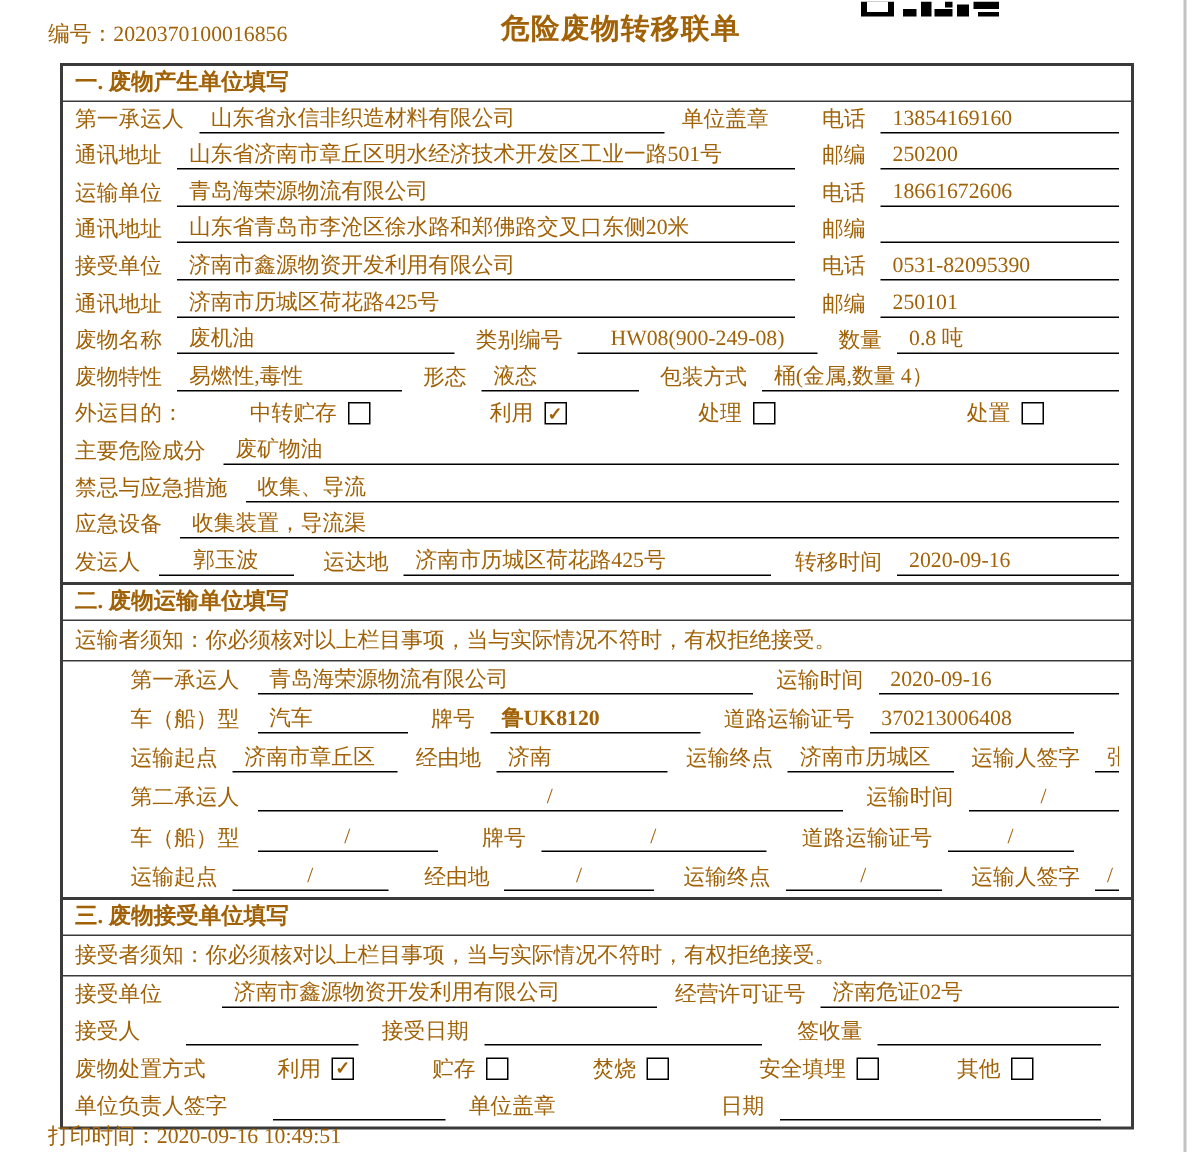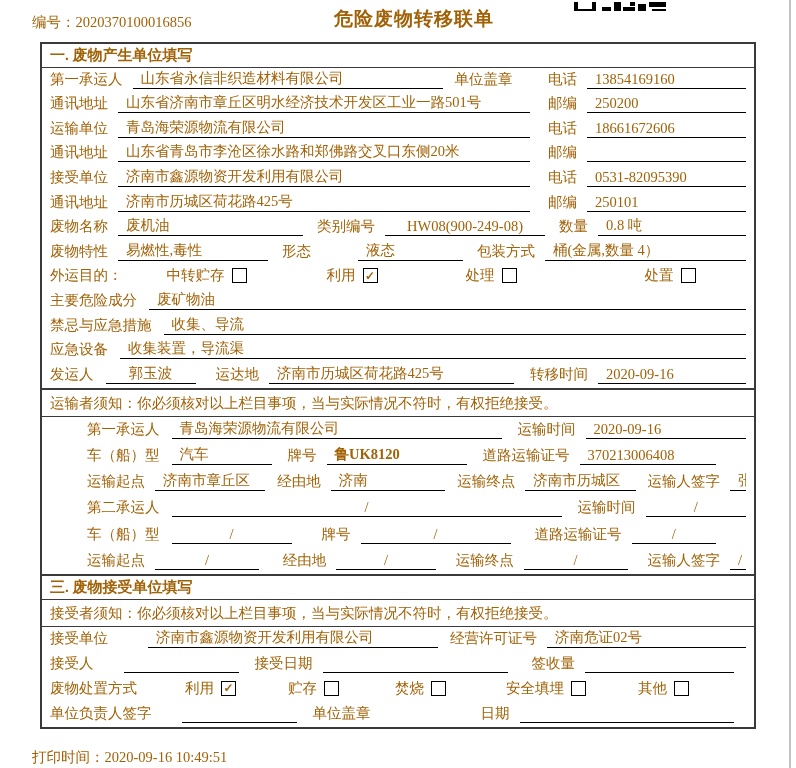--- a/index.html
+++ b/index.html
@@ -21,21 +21,21 @@
   .s2 .row{height:26.2px;padding-left:45px;}
   .s3 .row{height:25px;}
   .l{flex:0 0 498px;display:flex;align-items:flex-end;}
   .r{flex:1;display:flex;align-items:flex-end;}
   .lb{white-space:nowrap;}
   .fd{border-bottom:1.5px solid #000;min-height:18px;box-sizing:border-box;padding:0 8px;white-space:nowrap;overflow:hidden;}
   .gw{flex:1;}
   .c{text-align:center;}.ml12{margin-left:12px;}.ml14{margin-left:14px;}.ml16{margin-left:16px;}
   .ml20{margin-left:20px;}.ml24{margin-left:24px;}.ml30{margin-left:30px;}.ml40{margin-left:44px;}
   .mr10{margin-right:10px;}.mr12{margin-right:12px;}.mr18{margin-right:18px;}.mr30{margin-right:30px;}
-  .w90{width:90px;}.w100{width:100px;}.w105{width:105px;margin-left:37px;}.w110{width:110px;}.w115{width:115px;}
+  .w90{width:90px;}.w100{width:100px;}.w105{width:105px;}.w110{width:110px;}.w115{width:115px;}
   .w120{width:120px;}.w125{width:125px;}.w140{width:140px;font-weight:bold;}.w150{width:150px;}.w160{width:160px;}
   .w185{width:185px;}.w245{width:245px;}.w290{width:290px;}.w310{width:310px;}.w330{width:330px;}.w390{width:390px;}
   .cb{width:13px;height:13px;border:1.5px solid #000;display:inline-flex;align-items:center;justify-content:center;
       margin-left:7px;font-size:12px;font-weight:bold;line-height:1;position:relative;top:0px;box-sizing:content-box;}
   .opt{display:inline-flex;align-items:center;}
   .footer{position:absolute;left:32px;top:748px;white-space:nowrap;}
 </style>
 </head>
 <body>
 
@@ -187,20 +187,21 @@
         <span class="lb mr12">发运人</span>
           <span class="fd w90 c">郭玉波</span>
         <span class="lb ml20 mr10">运达地</span>
           <span class="fd w245">济南市历城区荷花路425号</span>
         <span class="lb ml16 mr10">转移时间</span>
           <span class="fd gw">2020-09-16</span>
       </div>
     </div>
 
     <div class="sec s2">
+      <div class="sec-h">二. 废物运输单位填写</div>
       <div class="notice">运输者须知：你必须核对以上栏目事项，当与实际情况不符时，有权拒绝接受。</div>
 
       <div class="row">
         <span class="lb mr12">第一承运人</span>
           <span class="fd w330">青岛海荣源物流有限公司</span>
         <span class="lb ml16 mr10">运输时间</span>
           <span class="fd gw">2020-09-16</span>
       </div>
 
       <div class="row">

